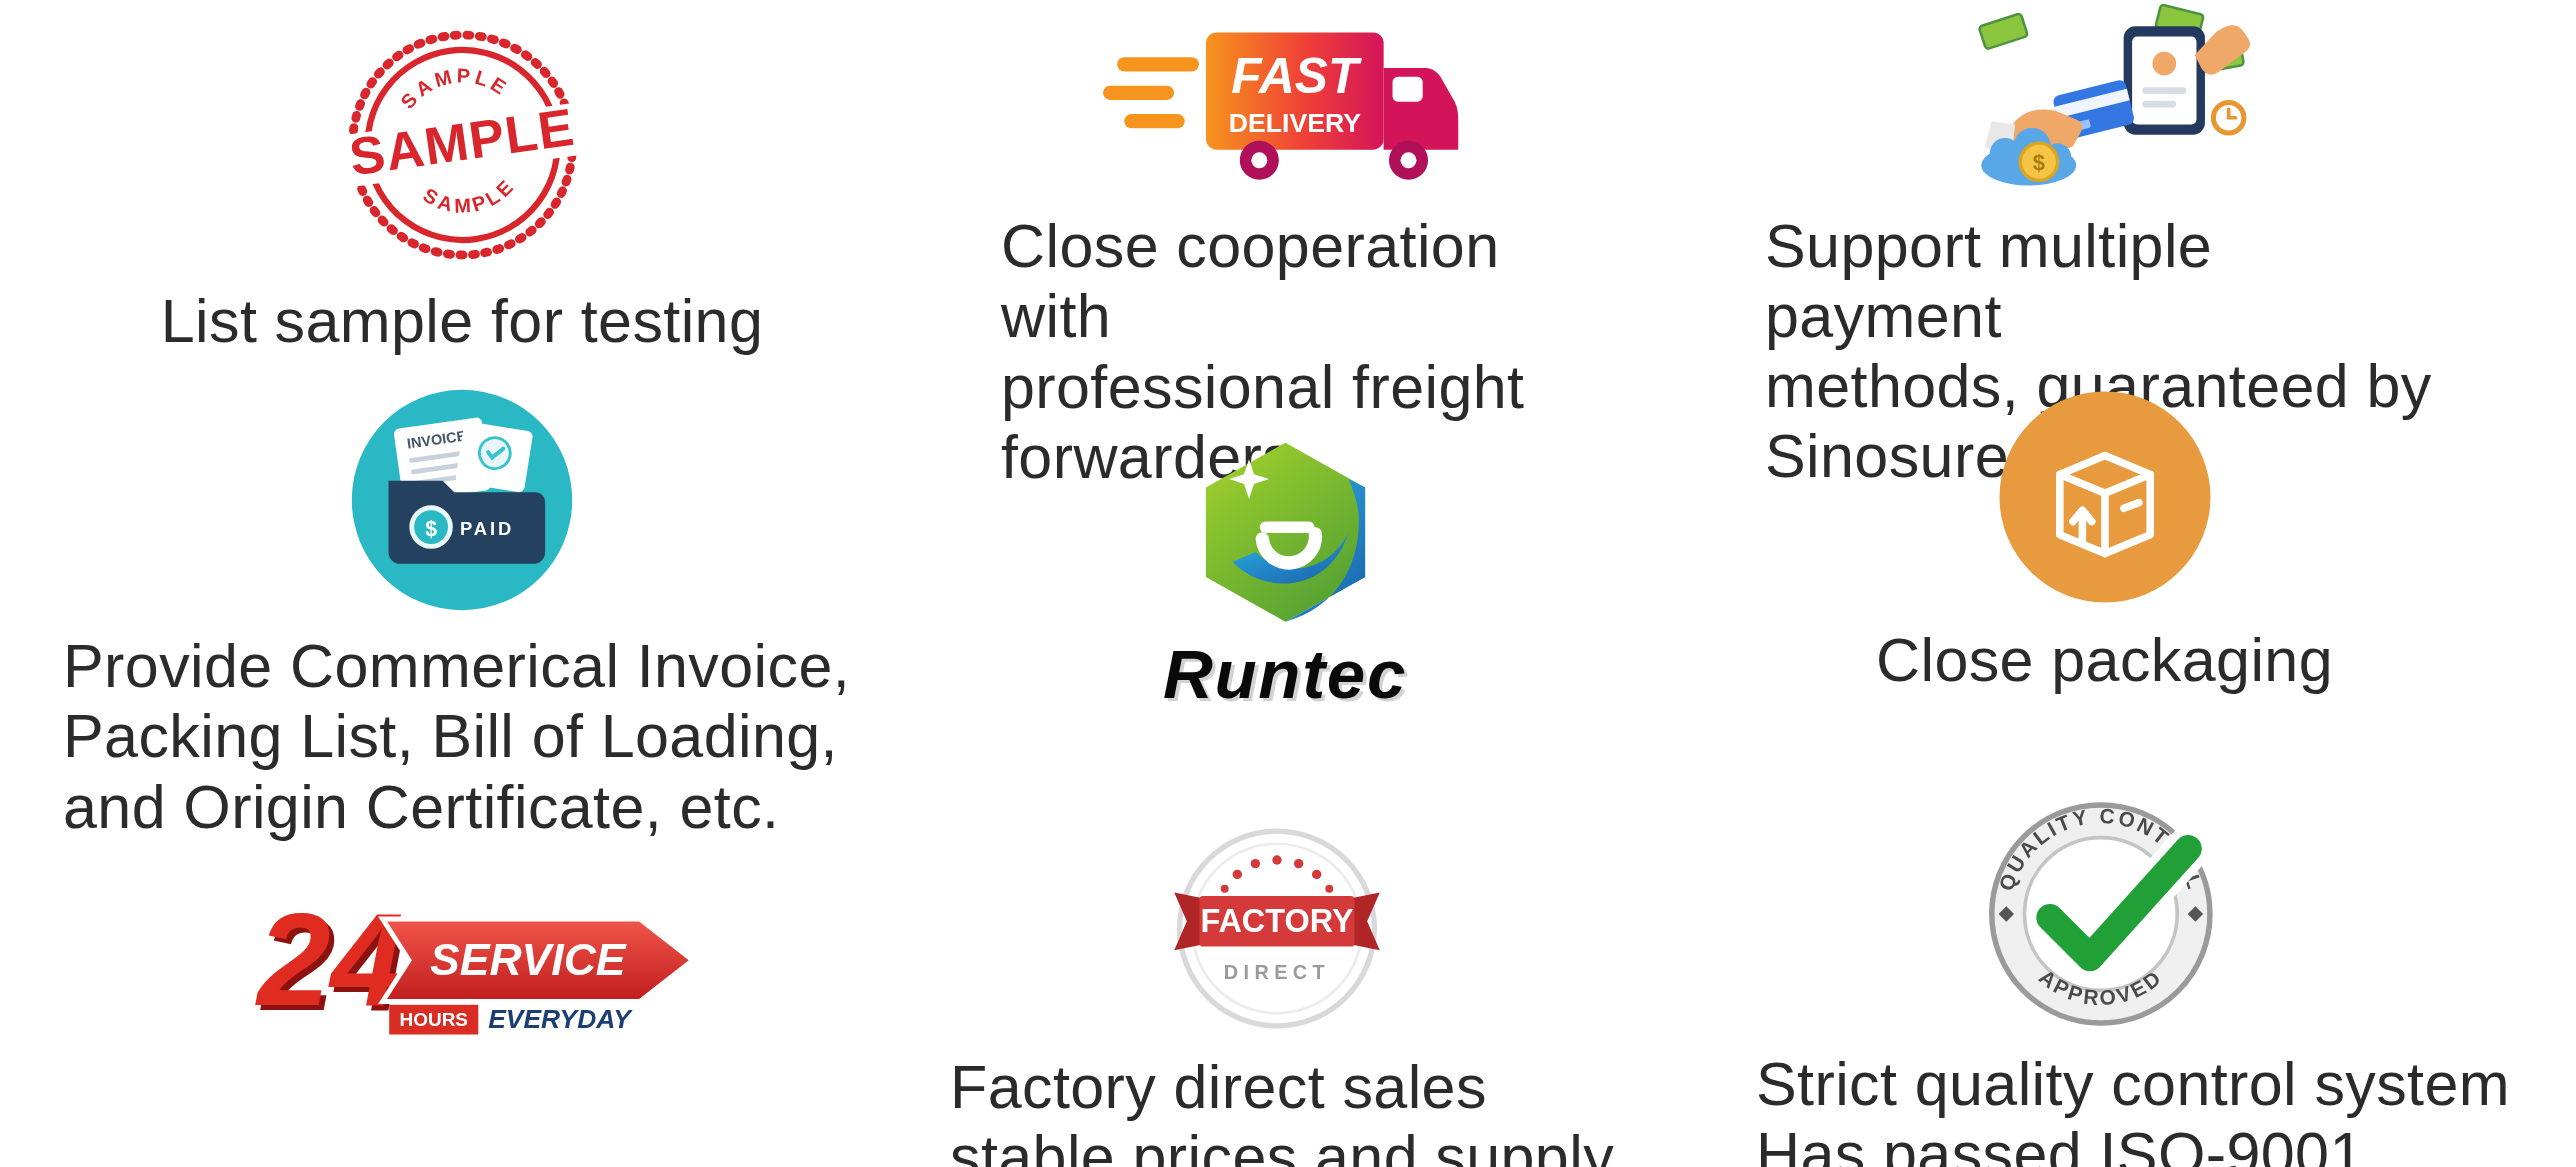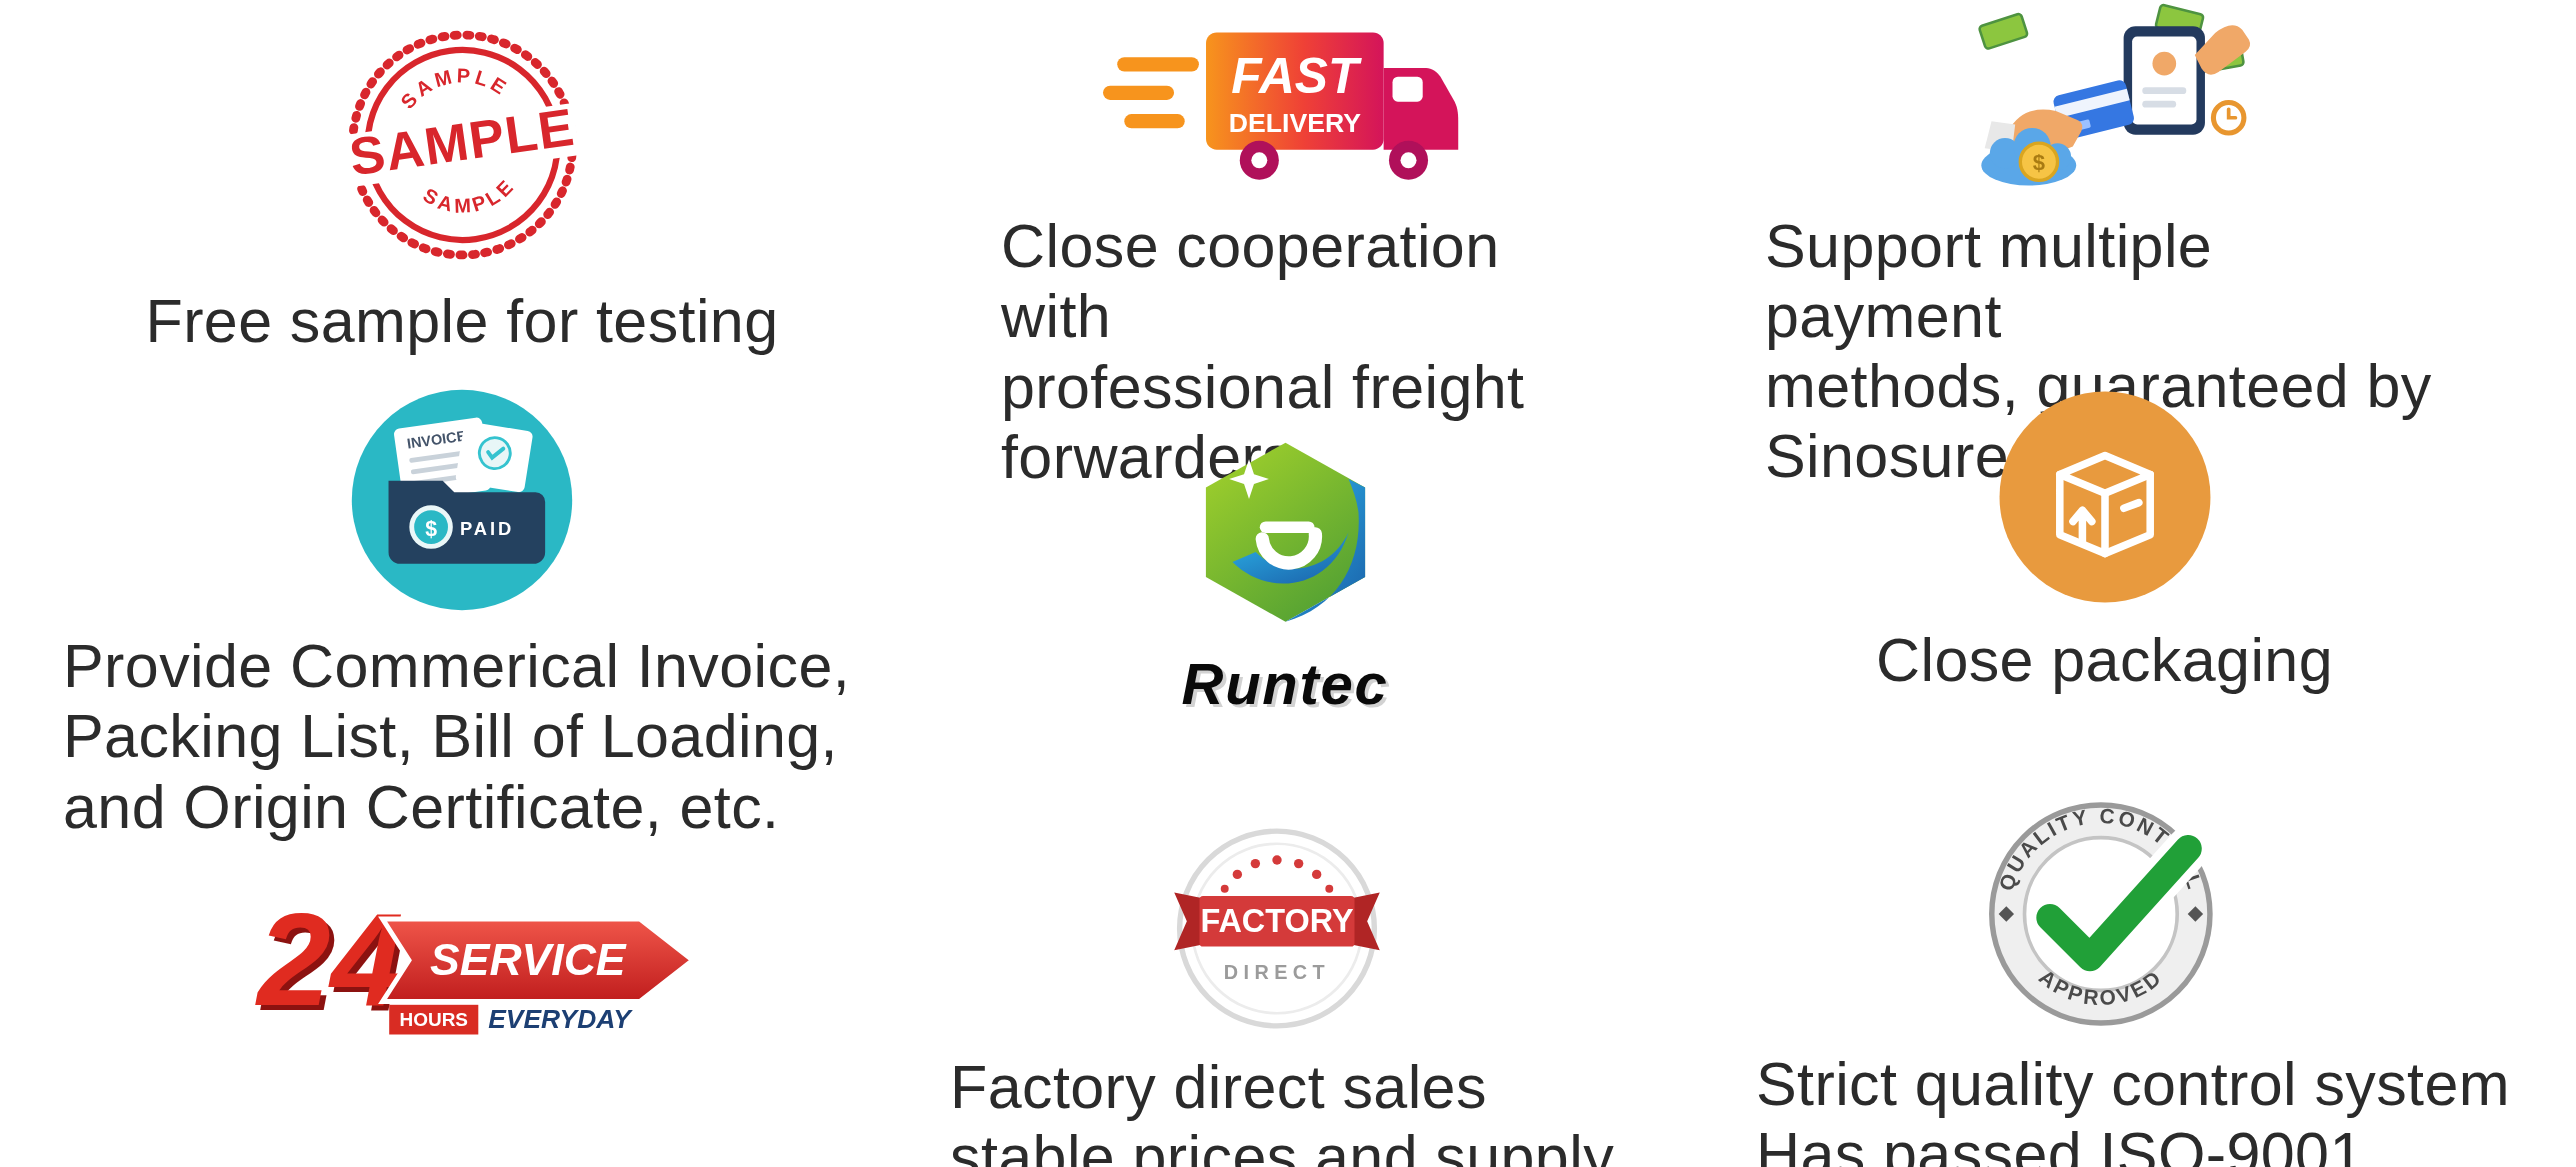--- a/index.html
+++ b/index.html
@@ -20,22 +20,22 @@
     margin-top:15.3px;
     letter-spacing:0.4px;
     color:#2b2b2b;
   }
   .caption.center { text-align:center; }
   .caption.left { align-self:stretch; text-align:left; }
   .pl40 { padding-left:34px; }
   .pl20 { padding-left:17px; }
   .pl80 { padding-left:68px; }
   .runtec-text {
-    margin-top:15px;
-    font-size:58px;
+    margin-top:0;
+    font-size:69px;
     font-weight:800;
     font-style:italic;
     letter-spacing:1.7px;
     color:#0a0a0a;
     text-shadow:3.4px 3.4px 0 #d2d2d2;
   }
   
   .c0 { left:80px;   top:20.4px;   width:764px; }
   .c1 { left:967px; top:18px;   width:645px; }
   .c2 { left:1748px; top:8.5px;   width:713px; }
@@ -60,21 +60,21 @@
         <path id="sampTop" d="M 50,100 A 50,50 0 0 1 150,100" fill="none"></path>
         <path id="sampBot" d="M 46,100 A 54,54 0 0 0 154,100" fill="none"></path>
         <text font-size="16" font-weight="bold" fill="#d8262c" letter-spacing="3" text-anchor="middle"><textPath href="#sampTop" startOffset="50%">SAMPLE</textPath></text>
         <text font-size="16" font-weight="bold" fill="#d8262c" letter-spacing="3" text-anchor="middle"><textPath href="#sampBot" startOffset="50%">SAMPLE</textPath></text>
         <circle cx="26" cy="100" r="3.5" fill="#d8262c"></circle>
         <circle cx="174" cy="100" r="3.5" fill="#d8262c"></circle>
         <rect x="8" y="79" width="184" height="42" fill="#ffffff"></rect>
         <text x="100" y="112" text-anchor="middle" font-size="42" font-weight="800" fill="#d8262c" letter-spacing="1">SAMPLE</text>
       </g>
     </svg>
-    <div class="caption center">Free sample for testing</div>
+    <div class="caption center">List sample for testing</div>
   </div>
 
   <div class="cell c1">
     <svg width="373" height="178" viewBox="0 0 210 100">
       <defs>
         <linearGradient id="fdGrad" x1="0" y1="0" x2="1" y2="0">
           <stop offset="0" stop-color="#f7941d"></stop>
           <stop offset="0.55" stop-color="#ef4136"></stop>
           <stop offset="1" stop-color="#d4145a"></stop>
         </linearGradient>

